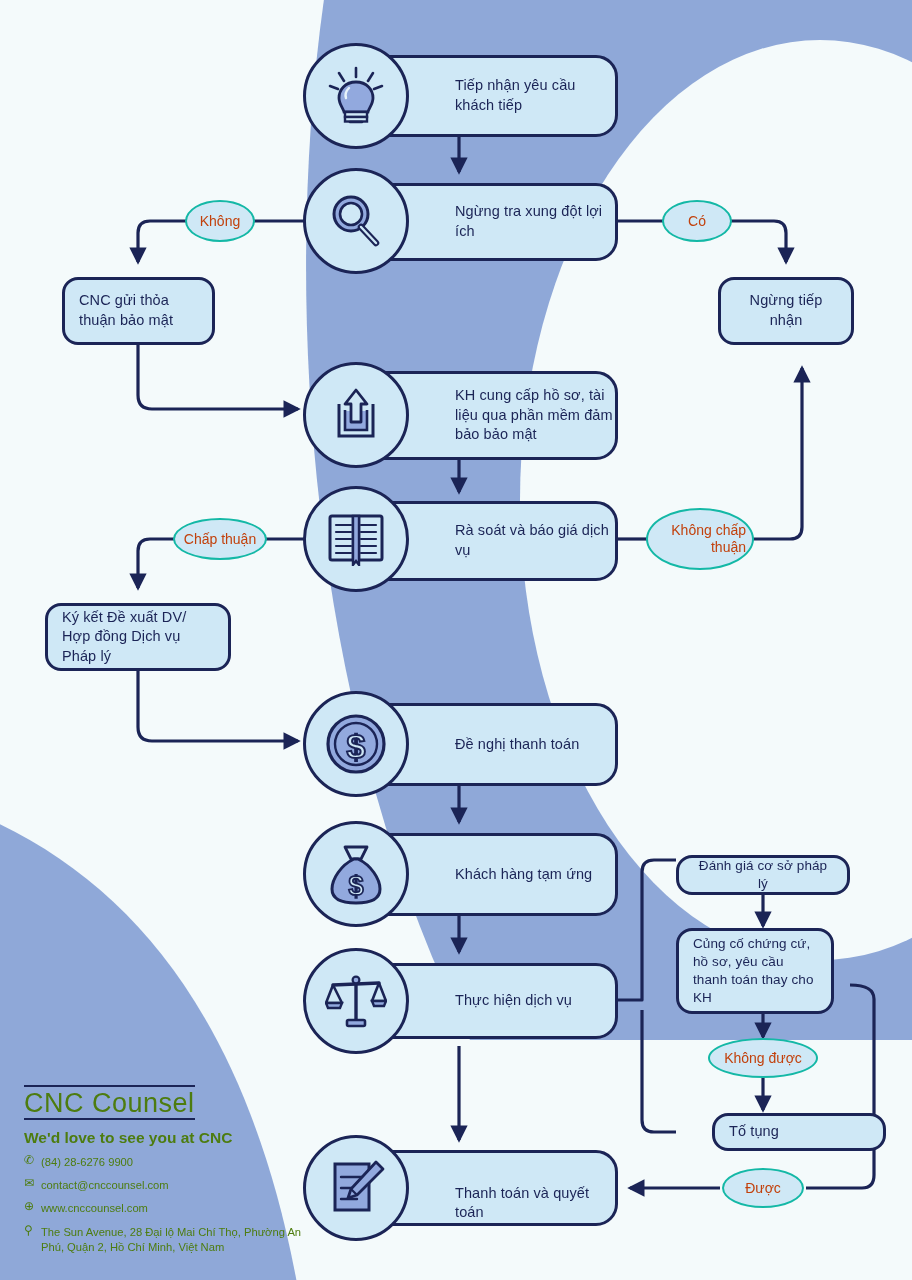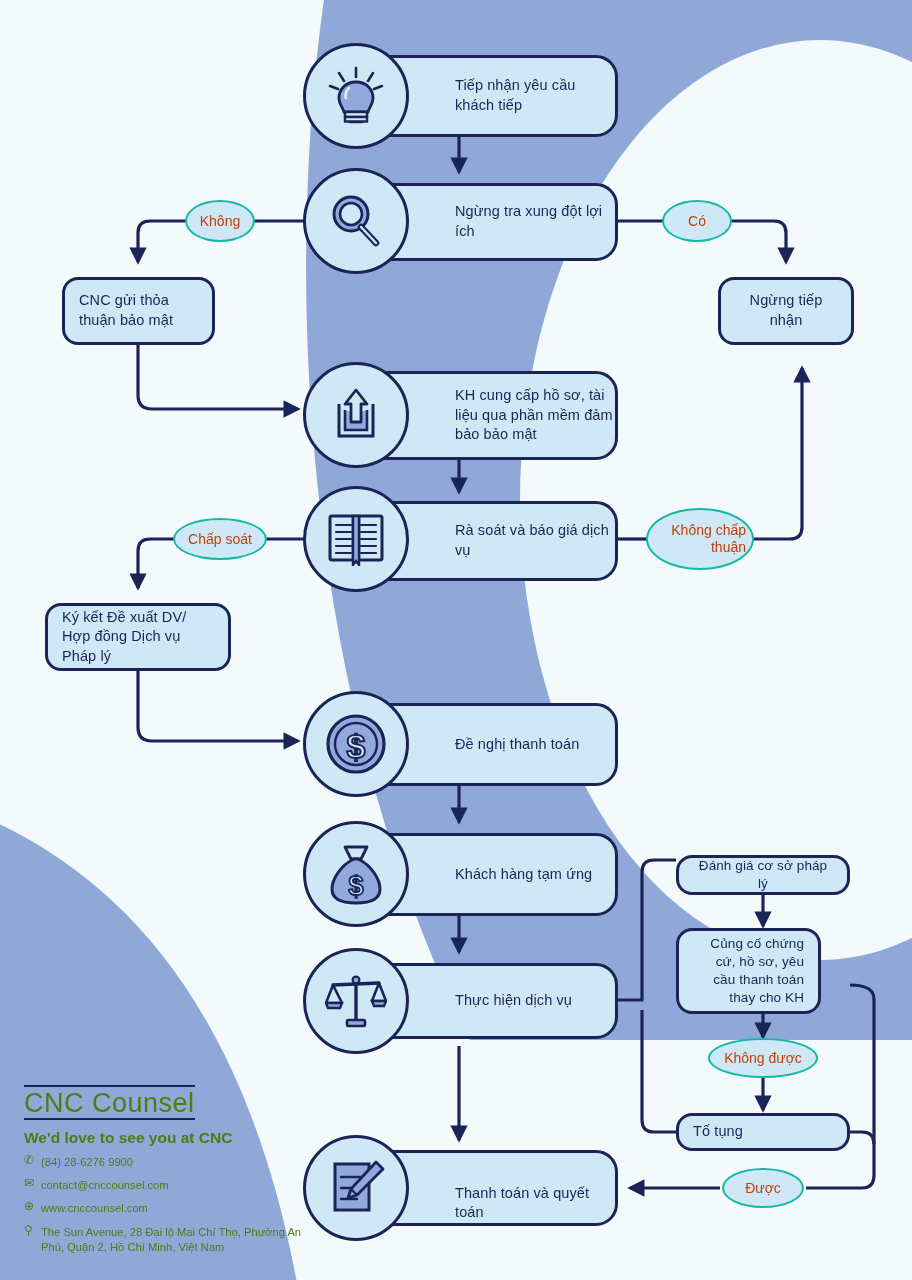--- a/index.html
+++ b/index.html
@@ -283,38 +283,38 @@
   </div>
 
   <div class="node pill plain" style="left:45px;top:603px;width:186px;height:68px;">
     <span class="txt">Ký kết Đề xuất DV/ Hợp đồng Dịch vụ Pháp lý</span>
   </div>
 
   <div class="node pill plain center" style="left:676px;top:855px;width:174px;height:40px;">
     <span class="txt" style="font-size:13.5px">Đánh giá cơ sở pháp lý</span>
   </div>
 
-  <div class="node pill plain" style="left:676px;top:928px;width:145px;height:86px;text-align:right;">
+  <div class="node pill plain" style="left:676px;top:928px;width:158px;height:86px;">
     <span class="txt" style="font-size:13.5px">Củng cố chứng cứ, hồ sơ, yêu cầu thanh toán thay cho KH</span>
   </div>
 
-  <div class="node pill plain" style="left:676px;top:1113px;width:174px;height:38px;">
+  <div class="node pill plain" style="left:712px;top:1113px;width:174px;height:38px;">
     <span class="txt">Tố tụng</span>
   </div>
 
   <div class="ellipse" style="left:185px;top:200px;width:70px;height:42px;">
     <span>Không</span>
   </div>
 
   <div class="ellipse" style="left:662px;top:200px;width:70px;height:42px;">
     <span>Có</span>
   </div>
 
   <div class="ellipse" style="left:173px;top:518px;width:94px;height:42px;">
-    <span>Chấp soát</span>
+    <span>Chấp thuận</span>
   </div>
 
   <div class="ellipse" style="left:646px;top:508px;width:108px;height:62px;">
     <span style="padding:0 6px">Không chấp thuận</span>
   </div>
 
   <div class="ellipse" style="left:708px;top:1038px;width:110px;height:40px;">
     <span>Không được</span>
   </div>
 

